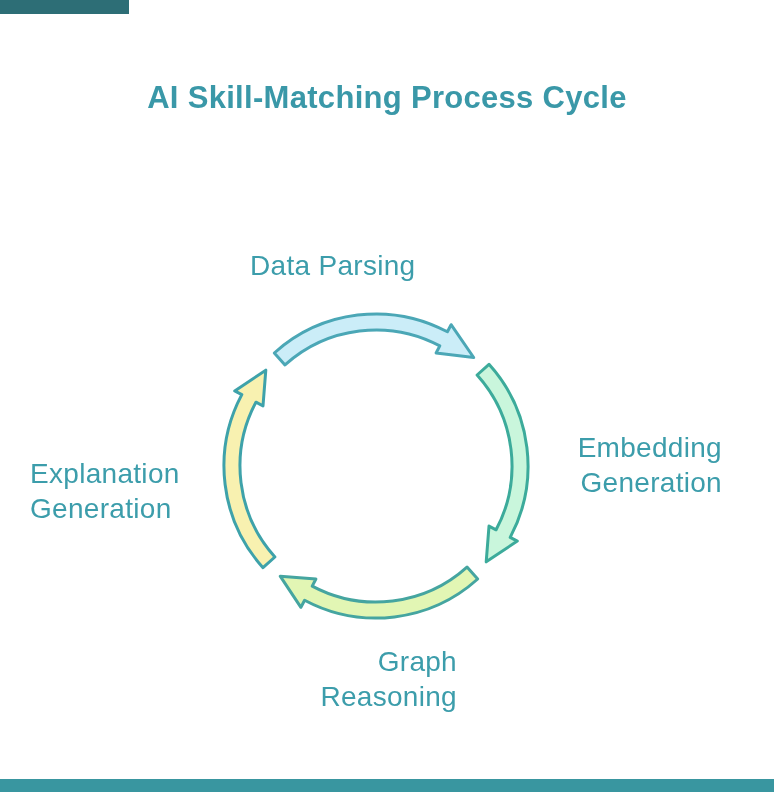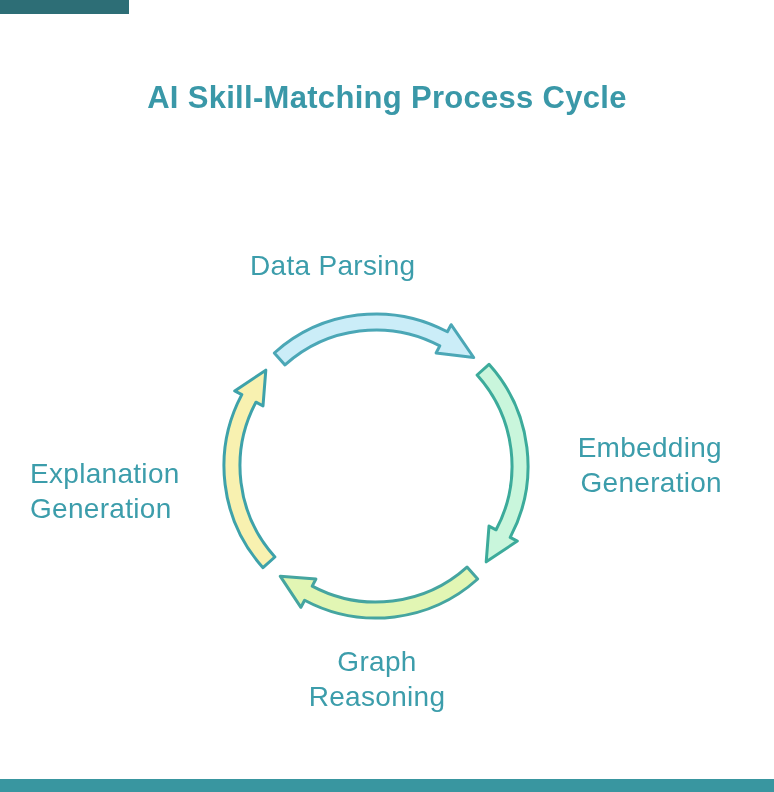--- a/index.html
+++ b/index.html
@@ -21,21 +21,21 @@
     color:var(--title-color,#3a98a8);
   }
   .stage-label{
     position:absolute;
     font-size:28px;line-height:35px;letter-spacing:0.3px;
     color:var(--label-color,#3c9dab);
   }
   .lbl-data-parsing{left:250px;top:248px;width:254px;white-space:nowrap;}
   .lbl-embedding{left:562px;top:430px;width:160px;text-align:right;}
   .lbl-explanation{left:30px;top:432px;width:166px;margin-top:24px;}
-  .lbl-graph{left:297px;top:644px;width:160px;text-align:center;}
+  .lbl-graph{left:297px;top:644px;width:160px;text-align:right;}
   svg.cycle{position:absolute;left:0;top:0;}
 </style>
 </head>
 <body>
 
 <div class="canvas">
 
   <div class="edge-bar top-bar"></div>
 
   <div class="title">AI Skill-Matching Process Cycle</div>

